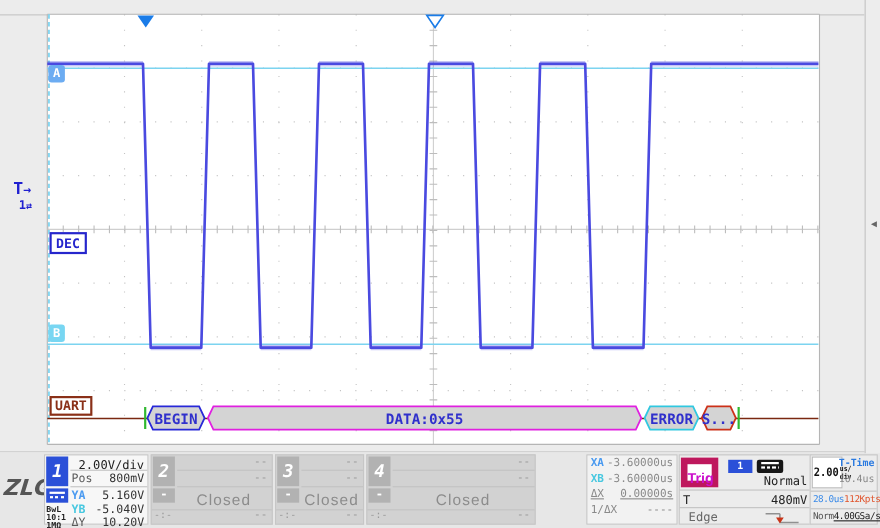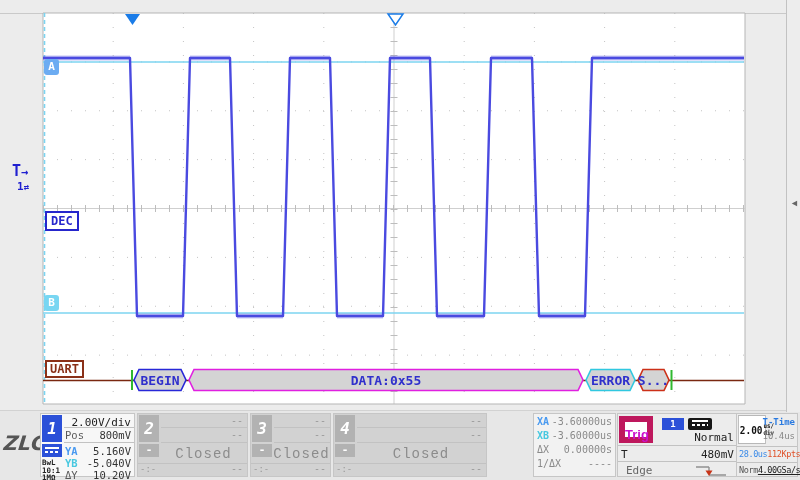--- a/index.html
+++ b/index.html
@@ -45,21 +45,21 @@
   .ch1 .scale{top:2px;justify-content:flex-end;font-size:11px;color:#222;}
   .ch1 .lab{color:#5a5a5a;}
   .ch1 .lab.ya{color:#4a9af0;font-weight:bold;}
   .ch1 .lab.yb{color:#48c8e0;font-weight:bold;}
   .hl{position:absolute;left:0;right:0;height:1px;background:#c2c2c2;}
   .minusbadge{position:absolute;left:1px;top:30px;width:20px;height:13px;background:#b2b2b2;color:#fff;
            text-align:center;font:bold 11px "DejaVu Sans Mono",monospace;line-height:12px;}
   .dv{position:absolute;right:4px;color:#999;font:10px "DejaVu Sans Mono",monospace;}
   .dv1{top:1px;}.dv2{top:15px;}.dv3{bottom:2px;}
   .closedlab{position:absolute;left:22px;right:0;top:32px;text-align:center;color:#8c8c8c;
-           font-size:14px;letter-spacing:1px;font-family:Liberation Mono, monospace;}
+           font-size:14px;letter-spacing:1px;}
   .probetag{position:absolute;left:2px;bottom:2px;color:#999;font:9px "DejaVu Sans Mono",monospace;}
   .crow{position:absolute;left:3px;right:3px;display:flex;justify-content:space-between;
         font:10px "DejaVu Sans Mono",monospace;color:#8a8a8a;}
   .crow .xa{color:#4a9af0;font-weight:bold;}
   .crow .xb{color:#48c8e0;font-weight:bold;}
   .trigbox{position:absolute;left:1px;top:2px;width:34px;height:27px;background:#fff;border:6px solid #be185d;
         box-sizing:border-box;text-align:center;color:#cc10cc;font:bold 13px "Liberation Sans",sans-serif;line-height:25px;}
   .tsrc{position:absolute;left:44px;top:4px;width:22px;height:12px;background:#2b50d8;color:#fff;
         text-align:center;font:bold 9px "DejaVu Sans Mono",monospace;line-height:12px;}
   .tdc{position:absolute;left:70px;top:4px;width:24px;height:12px;background:#161616;border-radius:2px;}
@@ -241,21 +241,21 @@
 
     <div class="panel curs" style="left:533px;width:83px;">
       <div class="crow" style="top:2px;">
         <span class="xa">XA</span>
         <span>-3.60000us</span>
       </div>
       <div class="crow" style="top:16px;">
         <span class="xb">XB</span>
         <span>-3.60000us</span>
       </div>
-      <div class="crow" style="top:30px;">
+      <div class="crow" style="top:30px;text-decoration:underline;">
         <span>ΔX</span>
         <span>0.00000s</span>
       </div>
       <div class="crow" style="top:44px;">
         <span>1/ΔX</span>
         <span>----</span>
       </div>
     </div>
 
     <div class="panel trig" style="left:617px;width:121px;">

